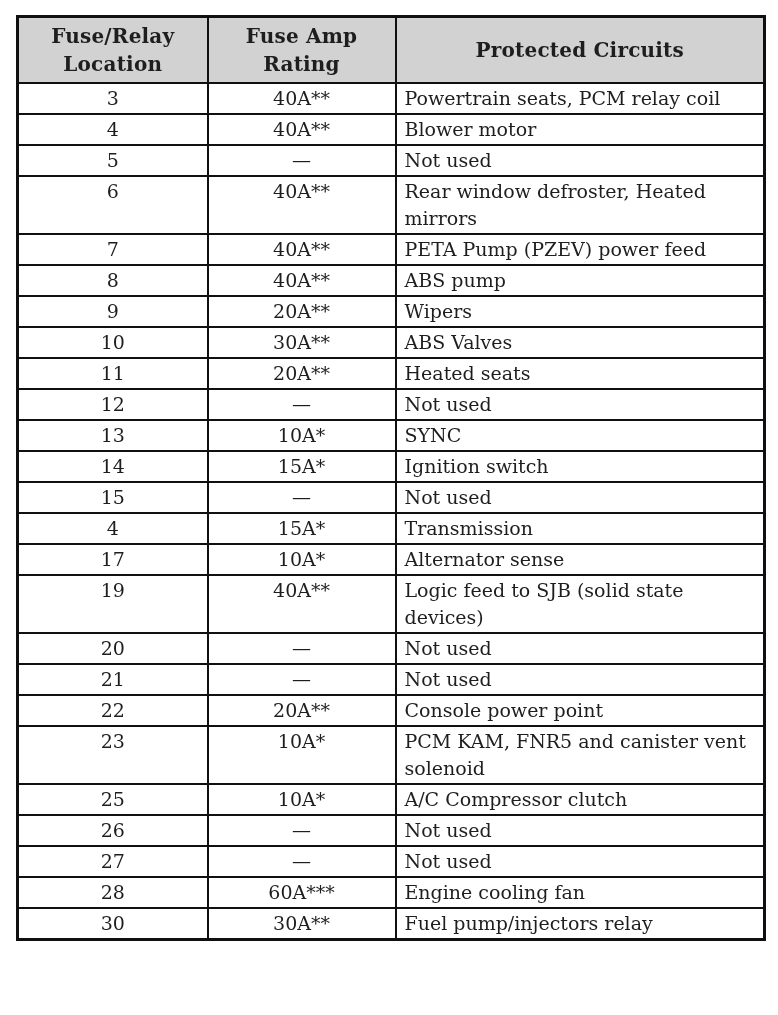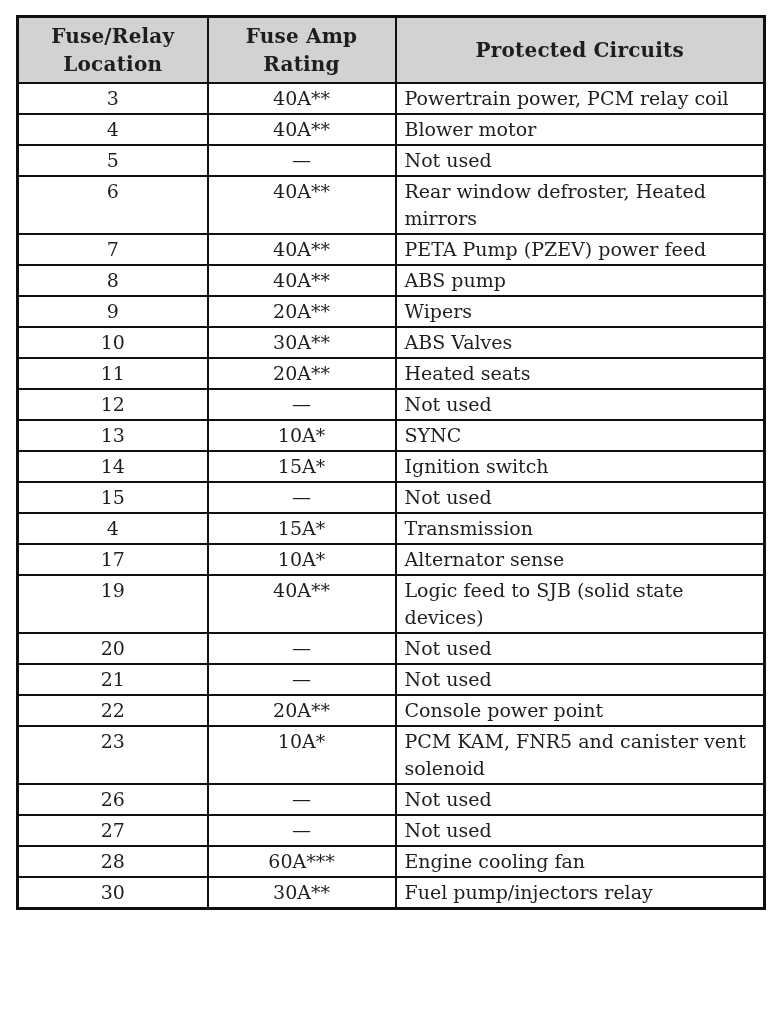--- a/index.html
+++ b/index.html
@@ -65,21 +65,21 @@
       <tr>
         <th>Fuse/Relay Location</th>
         <th>Fuse Amp Rating</th>
         <th>Protected Circuits</th>
       </tr>
     </thead>
     <tbody>
         <tr>
           <td class="td-center">3</td>
           <td class="td-center">40A**</td>
-          <td class="td-left">Powertrain power, PCM relay coil</td>
+          <td class="td-left">Powertrain seats, PCM relay coil</td>
         </tr>
         <tr>
           <td class="td-center">4</td>
           <td class="td-center">40A**</td>
           <td class="td-left">Blower motor</td>
         </tr>
         <tr>
           <td class="td-center">5</td>
           <td class="td-center">—</td>
           <td class="td-left">Not used</td>
@@ -161,20 +161,25 @@
         </tr>
         <tr>
           <td class="td-center">22</td>
           <td class="td-center">20A**</td>
           <td class="td-left">Console power point</td>
         </tr>
         <tr>
           <td class="td-center">23</td>
           <td class="td-center">10A*</td>
           <td class="td-left">PCM KAM, FNR5 and canister vent solenoid</td>
+        </tr>
+        <tr>
+          <td class="td-center">25</td>
+          <td class="td-center">10A*</td>
+          <td class="td-left">A/C Compressor clutch</td>
         </tr>
         <tr>
           <td class="td-center">26</td>
           <td class="td-center">—</td>
           <td class="td-left">Not used</td>
         </tr>
         <tr>
           <td class="td-center">27</td>
           <td class="td-center">—</td>
           <td class="td-left">Not used</td>

